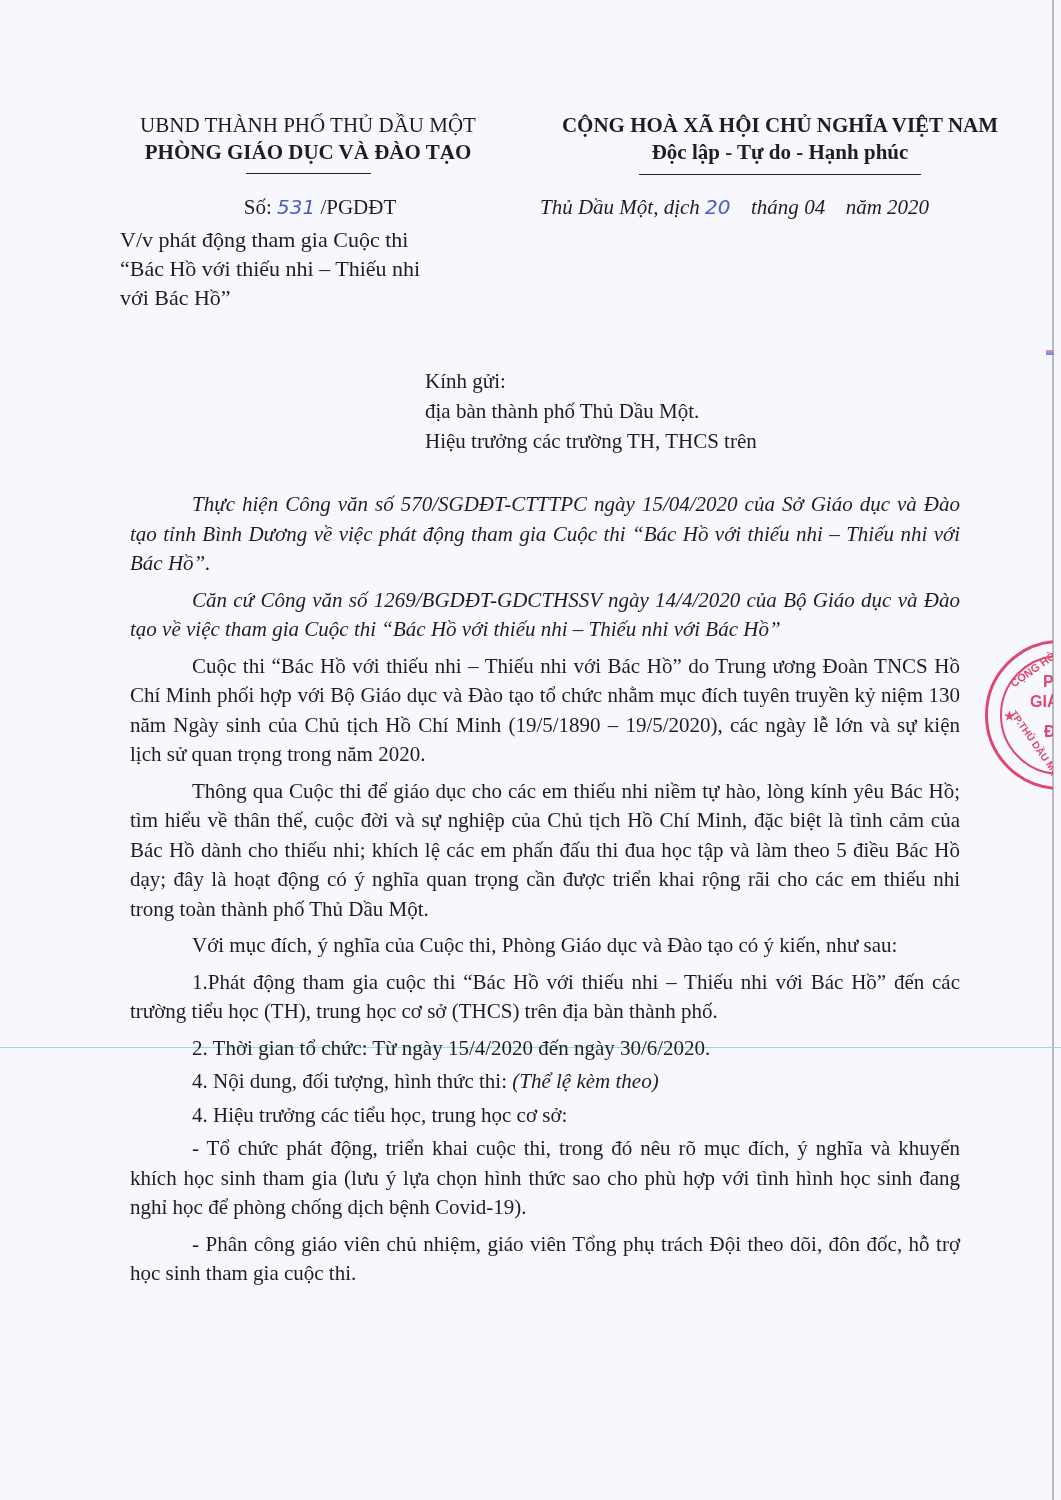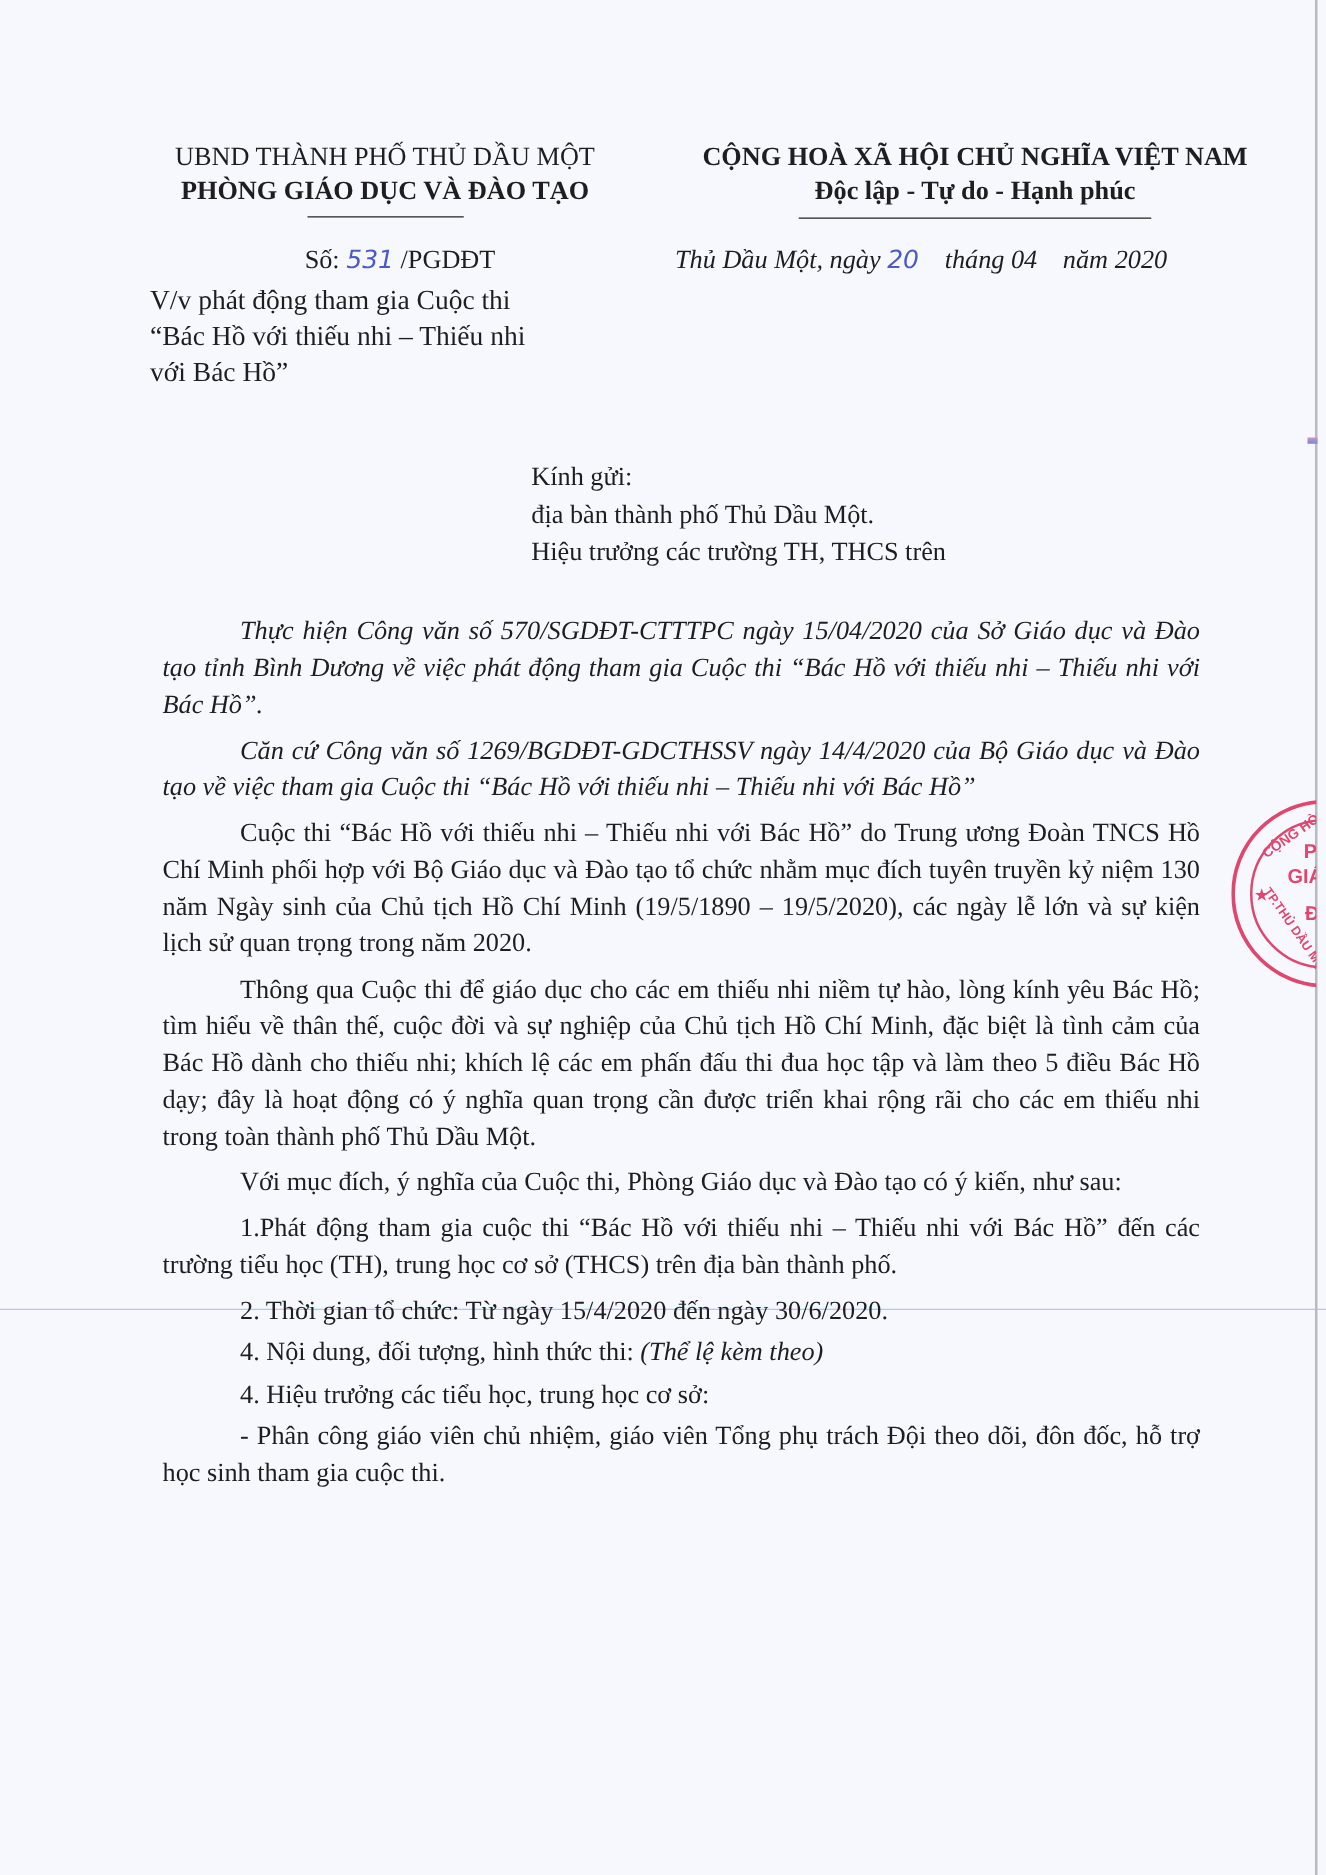--- a/index.html
+++ b/index.html
@@ -63,21 +63,21 @@
     <div class="rule rule-right"></div>
   </div>
 
   <div class="so-line">
     <span>Số:</span>
     <span class="handwritten">531</span>
     <span>/PGDĐT</span>
   </div>
 
   <div class="date-line">
-    <span>Thủ Dầu Một, ngày</span>
+    <span>Thủ Dầu Một, dịch</span>
     <span class="handwritten">20</span>
     <span class="gap"></span>
     <span>tháng</span>
     <span>04</span>
     <span class="gap"></span>
     <span>năm</span>
     <span>2020</span>
   </div>
 
   <div class="vv">
@@ -97,20 +97,21 @@
   <div class="body">
     <p class="it">Thực hiện Công văn số 570/SGDĐT-CTTTPC ngày 15/04/2020 của Sở Giáo dục và Đào tạo tỉnh Bình Dương về việc phát động tham gia Cuộc thi “Bác Hồ với thiếu nhi – Thiếu nhi với Bác Hồ”.</p>
     <p class="it">Căn cứ Công văn số 1269/BGDĐT-GDCTHSSV ngày 14/4/2020 của Bộ Giáo dục và Đào tạo về việc tham gia Cuộc thi “Bác Hồ với thiếu nhi – Thiếu nhi với Bác Hồ”</p>
     <p>Cuộc thi “Bác Hồ với thiếu nhi – Thiếu nhi với Bác Hồ” do Trung ương Đoàn TNCS Hồ Chí Minh phối hợp với Bộ Giáo dục và Đào tạo tổ chức nhằm mục đích tuyên truyền kỷ niệm 130 năm Ngày sinh của Chủ tịch Hồ Chí Minh (19/5/1890 – 19/5/2020), các ngày lễ lớn và sự kiện lịch sử quan trọng trong năm 2020.</p>
     <p>Thông qua Cuộc thi để  giáo dục cho các em thiếu nhi niềm tự hào, lòng kính yêu Bác Hồ; tìm hiểu về thân thế, cuộc đời và sự nghiệp của Chủ tịch Hồ Chí Minh, đặc biệt là tình cảm của Bác Hồ dành cho thiếu nhi; khích lệ các em phấn đấu thi đua học tập và làm theo 5 điều Bác Hồ dạy; đây là hoạt động có ý nghĩa quan trọng cần được triển khai rộng rãi cho các em thiếu nhi trong toàn thành phố Thủ Dầu Một.</p>
     <p>Với mục đích, ý nghĩa của Cuộc thi, Phòng Giáo dục và Đào tạo có ý kiến, như sau:</p>
     <p>1.Phát động tham gia cuộc thi “Bác Hồ với thiếu nhi – Thiếu nhi với Bác Hồ” đến các trường tiểu học (TH), trung học cơ sở (THCS) trên địa bàn thành phố.</p>
     <p class="tight">2. Thời gian tổ chức: Từ ngày 15/4/2020 đến ngày 30/6/2020.</p>
     <p class="tight"><span>4. Nội dung, đối tượng, hình thức thi:</span> <i>(Thể lệ kèm theo)</i></p>
     <p class="tight">4. Hiệu trưởng các tiểu học, trung học cơ sở:</p>
+    <p>- Tổ chức phát động, triển khai cuộc thi, trong đó nêu rõ mục đích, ý nghĩa và khuyến khích học sinh tham gia (lưu ý lựa chọn hình thức sao cho phù hợp với tình hình học sinh đang nghỉ học để phòng chống dịch bệnh Covid-19).</p>
     <p>- Phân công giáo viên chủ nhiệm, giáo viên Tổng phụ trách Đội theo dõi, đôn đốc, hỗ trợ học sinh tham gia cuộc thi.</p>
   </div>
 
   <div class="stamp-clip">
     <div class="stamp">
       <div class="stamp-inner"></div>
       <div class="stamp-text" style="left:18px; top:18px; transform: rotate(-35deg); font-size:11px;">CỘNG HÒA</div>
       <div class="stamp-text" style="left:8px; top:95px; transform: rotate(55deg); font-size:10px;">TP.THỦ DẦU MỘ</div>
       <div class="stamp-text" style="left:55px; top:30px; font-size:16px;">P</div>
       <div class="stamp-text" style="left:42px; top:50px; font-size:16px;">GIÁ</div>

